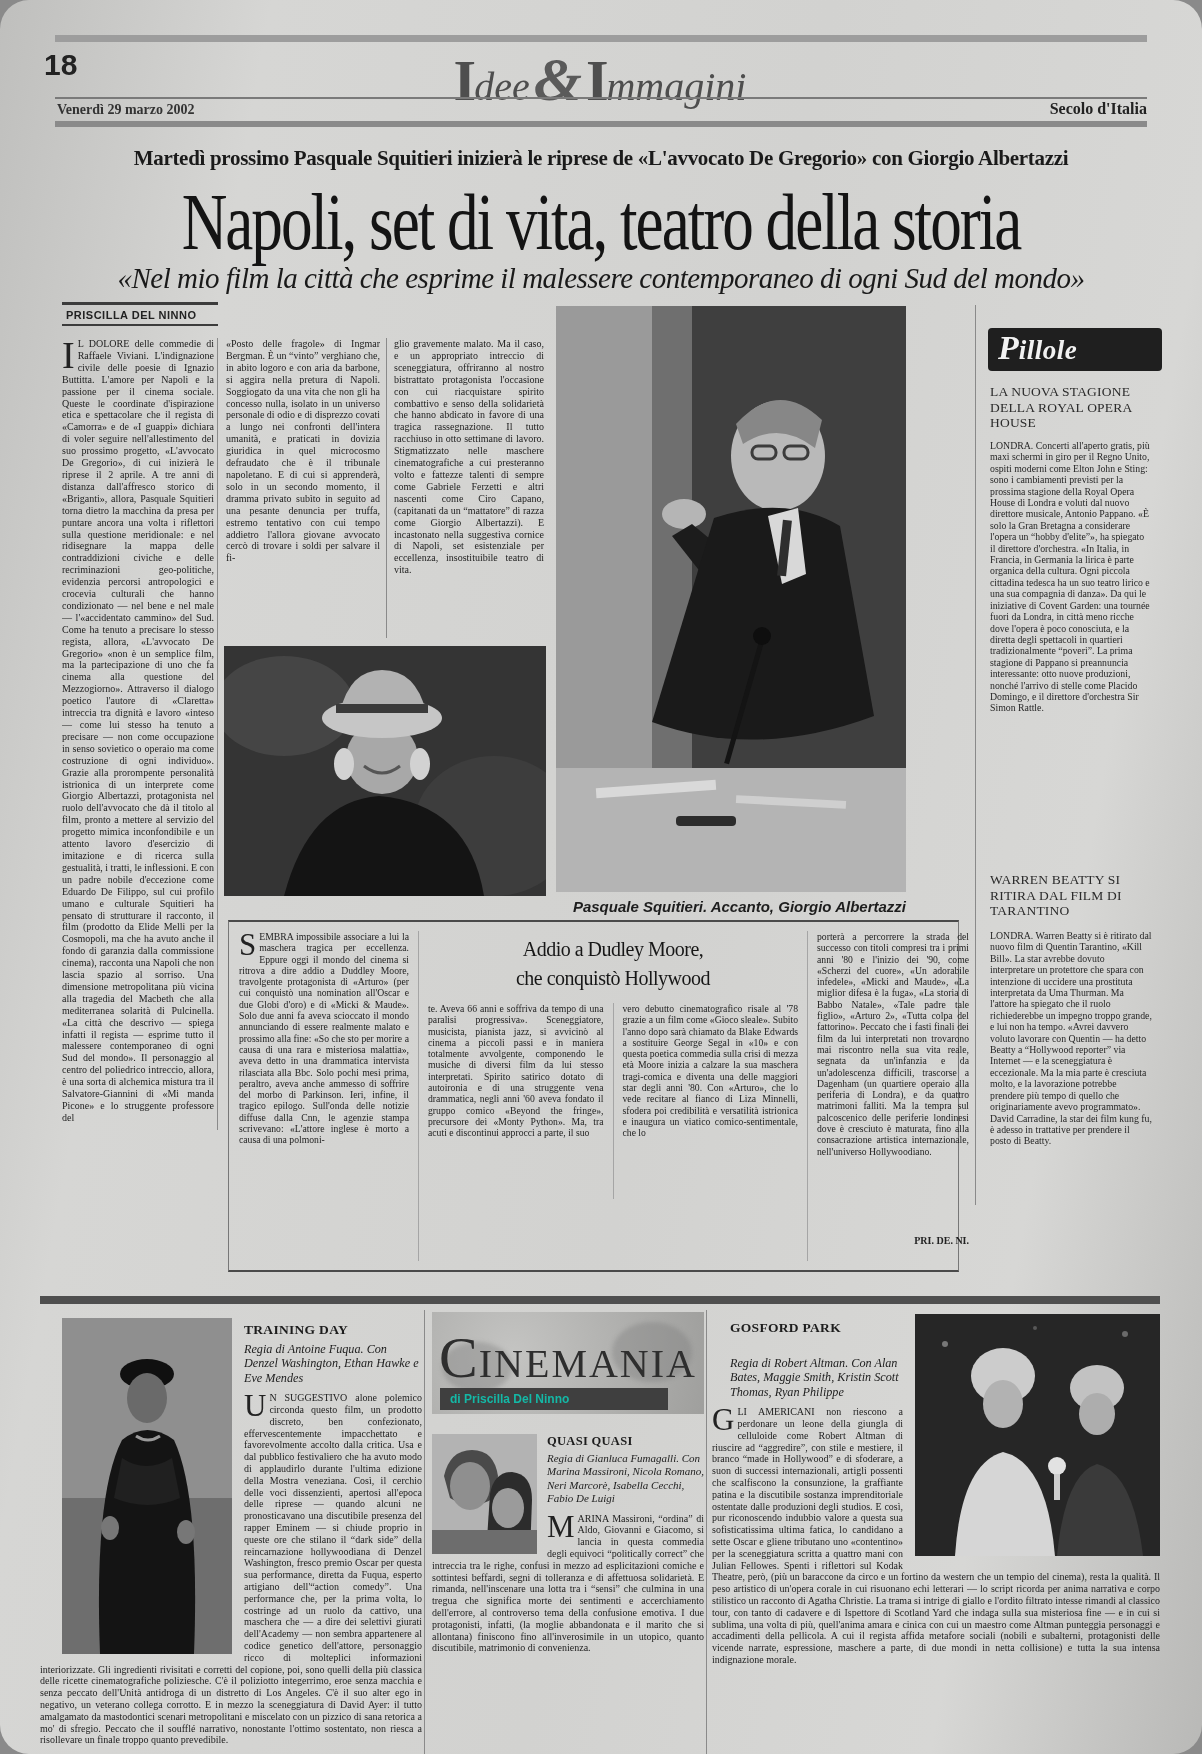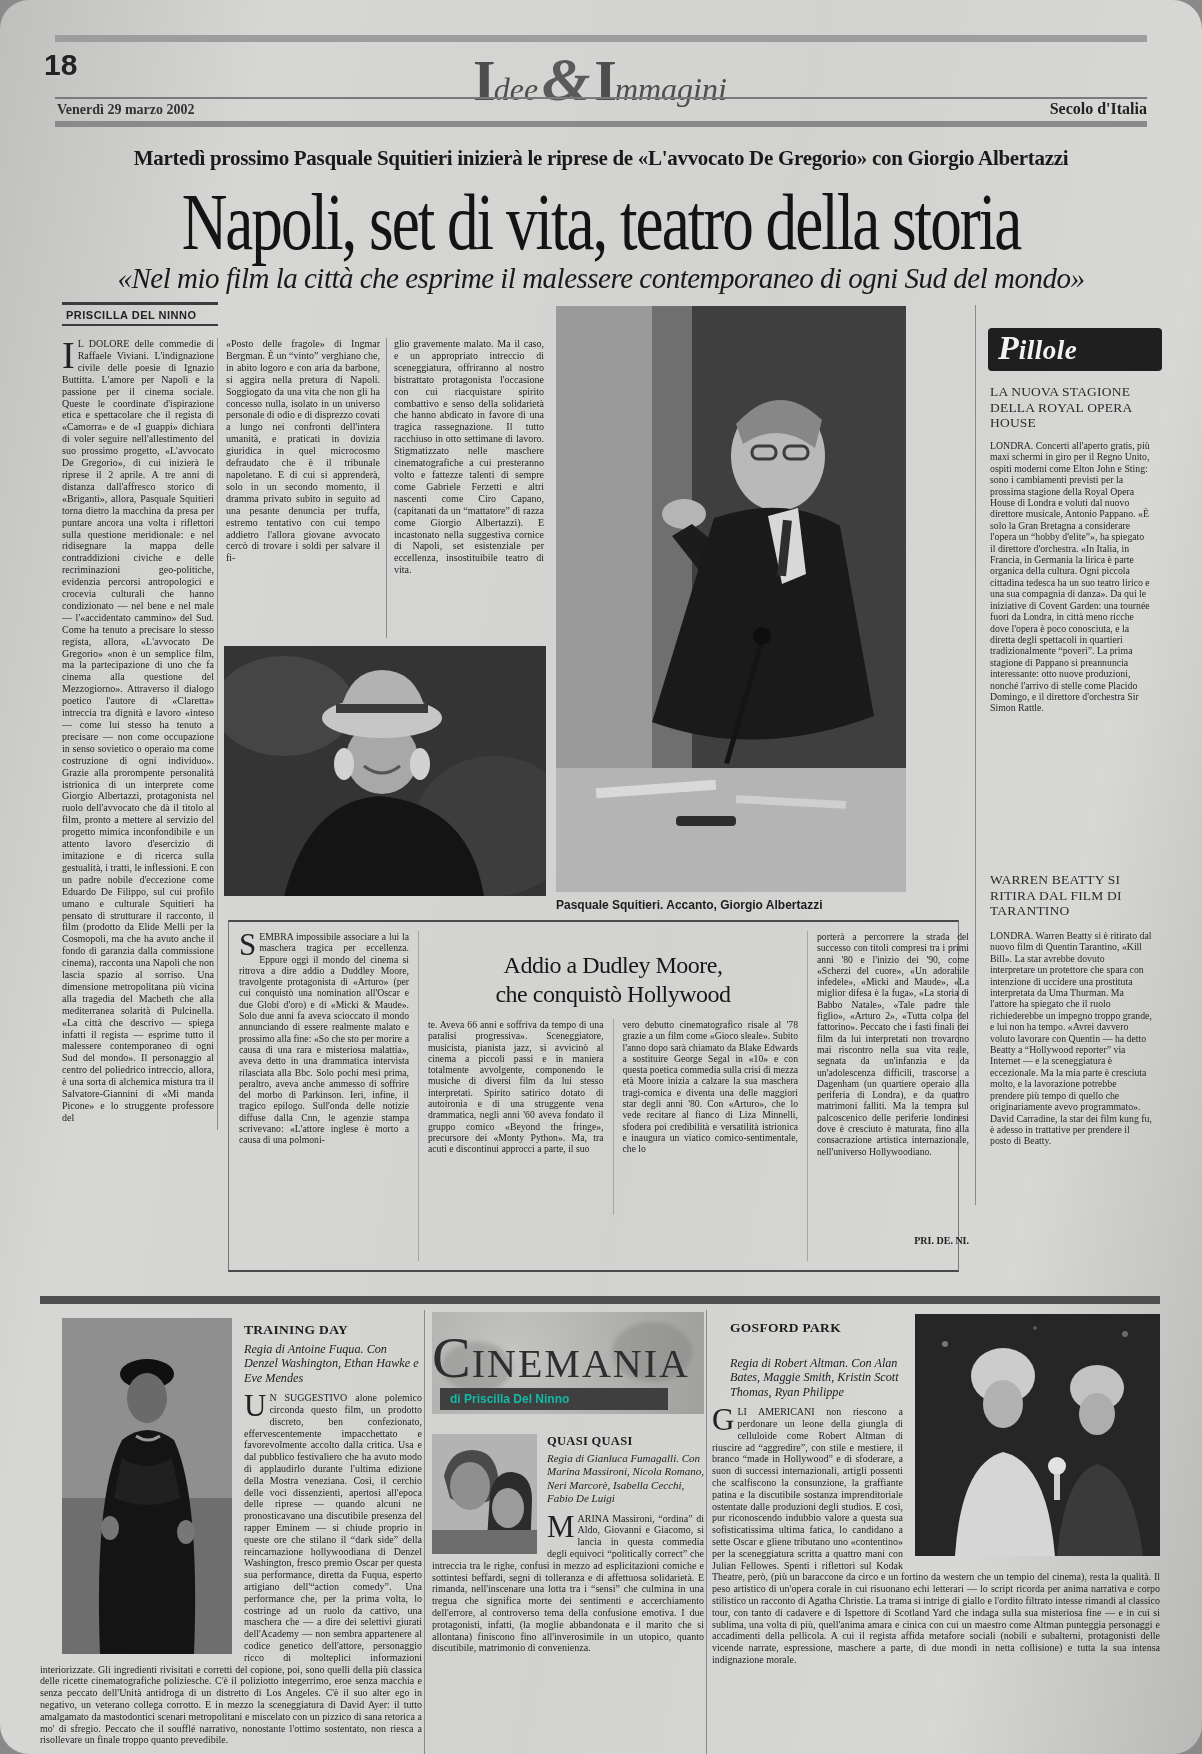--- a/index.html
+++ b/index.html
@@ -5,64 +5,64 @@
   html,body{margin:0;padding:0;background:#8a8a8a;}
   .paper{position:relative;width:1202px;height:1754px;margin:0 auto;overflow:hidden;
     background:linear-gradient(100deg,#bfbfbd 0%,#d6d6d4 18%,#d2d2d0 55%,#d7d7d5 82%,#b9b9b7 100%);
     font-family:"Liberation Serif","DejaVu Serif",serif;color:#1c1c1c;border-radius:29px;}
   .abs{position:absolute;}
   .rule{position:absolute;background:#8f8f8f;}
   
   .pagenum{font-family:"Liberation Sans",sans-serif;font-weight:bold;font-size:30px;color:#222;}
   .logo{white-space:nowrap;color:#4e4e4e;text-align:center;}
   .logo .bigI{font-size:58px;font-weight:bold;letter-spacing:-2px;}
-  .logo .word{font-size:32px;font-style:italic;}
+  .logo .word{font-size:40px;font-style:italic;}
   .logo .amp{font-size:62px;font-style:italic;font-weight:bold;color:#5a5a5a;}
   .dateline{font-size:14px;font-weight:bold;color:#333;}
   .masthead{font-size:16px;font-weight:bold;color:#222;text-align:right;}
   
   .kicker{font-size:21px;font-weight:bold;text-align:center;color:#1a1a1a;letter-spacing:-0.3px;}
   .headline{font-size:62px;text-align:center;white-space:nowrap;letter-spacing:-2px;color:#141414;
     transform:scale(1.02,1.3);transform-origin:center top;}
   .subhead{font-size:29px;font-style:italic;text-align:center;color:#1a1a1a;letter-spacing:-0.5px;}
   .byline{font-family:"Liberation Sans",sans-serif;font-size:11px;font-weight:bold;letter-spacing:0.5px;
     border-top:3px solid #3c3c3c;border-bottom:2px solid #3c3c3c;padding:4px 0 3px 4px;color:#222;}
   .coltxt{font-size:10px;line-height:11.9px;text-align:justify;overflow:hidden;color:#222;}
   .drop{float:left;font-size:31px;line-height:26px;padding:1px 3px 0 0;}
   .drop.big{font-size:38px;line-height:32px;}
-  .caption{font-family:"Liberation Sans",sans-serif;font-size:12px;font-weight:bold;color:#1d1d1d;text-align:left;}
+  .caption{font-family:"Liberation Sans",sans-serif;font-size:15px;font-weight:bold;color:#1d1d1d;text-align:right;font-style:italic;}
   
   .photo{position:absolute;overflow:hidden;box-shadow:0 0 0 1px #9b9b9b inset;}
   .photo svg{display:block;width:100%;height:100%;}
   
   .pillbar{background:#1f1f1f;border-radius:4px;color:#f2f2f2;text-align:left;padding:1px 0 0 10px;}
   .pillbar .P{font-size:34px;font-style:italic;font-weight:bold;}
   .pillbar .rest{font-size:27px;font-style:italic;font-weight:bold;letter-spacing:0.5px;}
   .sidehead{font-size:13.5px;line-height:15.5px;color:#2b2b2b;letter-spacing:0.2px;}
   .sidetxt{font-size:9.8px;line-height:11.4px;text-align:left;overflow:hidden;color:#262626;}
   
   .moorebox{position:absolute;border-top:2px solid #4a4a4a;border-bottom:2px solid #4a4a4a;
     border-left:1px solid #777;border-right:1px solid #777;display:flex;gap:9px;padding:9px 10px;box-sizing:border-box;}
   .mcol{overflow:hidden;}
   .msep{border-left:1px solid #a5a5a5;padding-left:9px;}
-  .mhead{font-size:24px;line-height:29px;text-align:center;color:#171717;letter-spacing:-0.5px;margin:20px 0 10px;}
+  .mhead{font-size:20px;line-height:29px;text-align:center;color:#171717;letter-spacing:-0.5px;margin:4px 0 10px;}
   .mtxt{font-size:9.7px;line-height:11.3px;text-align:justify;color:#222;}
   .sig{font-size:10px;font-weight:bold;text-align:right;padding-top:4px;color:#222;}
   
   .heavy{position:absolute;background:#4f4f4f;}
   .vline{position:absolute;width:1px;background:#8a8a8a;}
   .revblock{position:absolute;overflow:hidden;}
   .revtitle{font-size:13.5px;font-weight:bold;color:#1d1d1d;letter-spacing:0.3px;}
   .revcred{font-size:12.2px;line-height:14.4px;font-style:italic;color:#222;}
   .revtxt{font-size:10px;line-height:11.8px;text-align:justify;color:#222;margin-top:7px;}
   .fl{float:left;}  .fr{float:right;}
   .cinelogo{position:relative;width:272px;height:102px;overflow:hidden;
     background:radial-gradient(circle at 30% 40%,#c4c4c2,#aeaeac 60%,#9f9f9d);}
   .cinelogo .blotch{position:absolute;border-radius:50%;background:rgba(120,120,120,0.35);filter:blur(2px);}
-  .cinetext{position:relative;padding-top:12px;color:#2e2e2e;white-space:nowrap;}
+  .cinetext{position:relative;text-align:center;padding-top:12px;color:#2e2e2e;white-space:nowrap;}
   .cinetext .C{font-size:58px;letter-spacing:1px;}
   .cinetext .rest{font-size:40px;letter-spacing:2px;}
   .cinestrip{position:absolute;left:8px;bottom:4px;width:218px;height:22px;background:#3f3f3f;
     color:#14b8a6;font-family:"Liberation Sans",sans-serif;font-size:12px;font-weight:bold;line-height:22px;padding-left:10px;}
 </style>
 </head>
 <body>
 
 <div class="paper">
 

